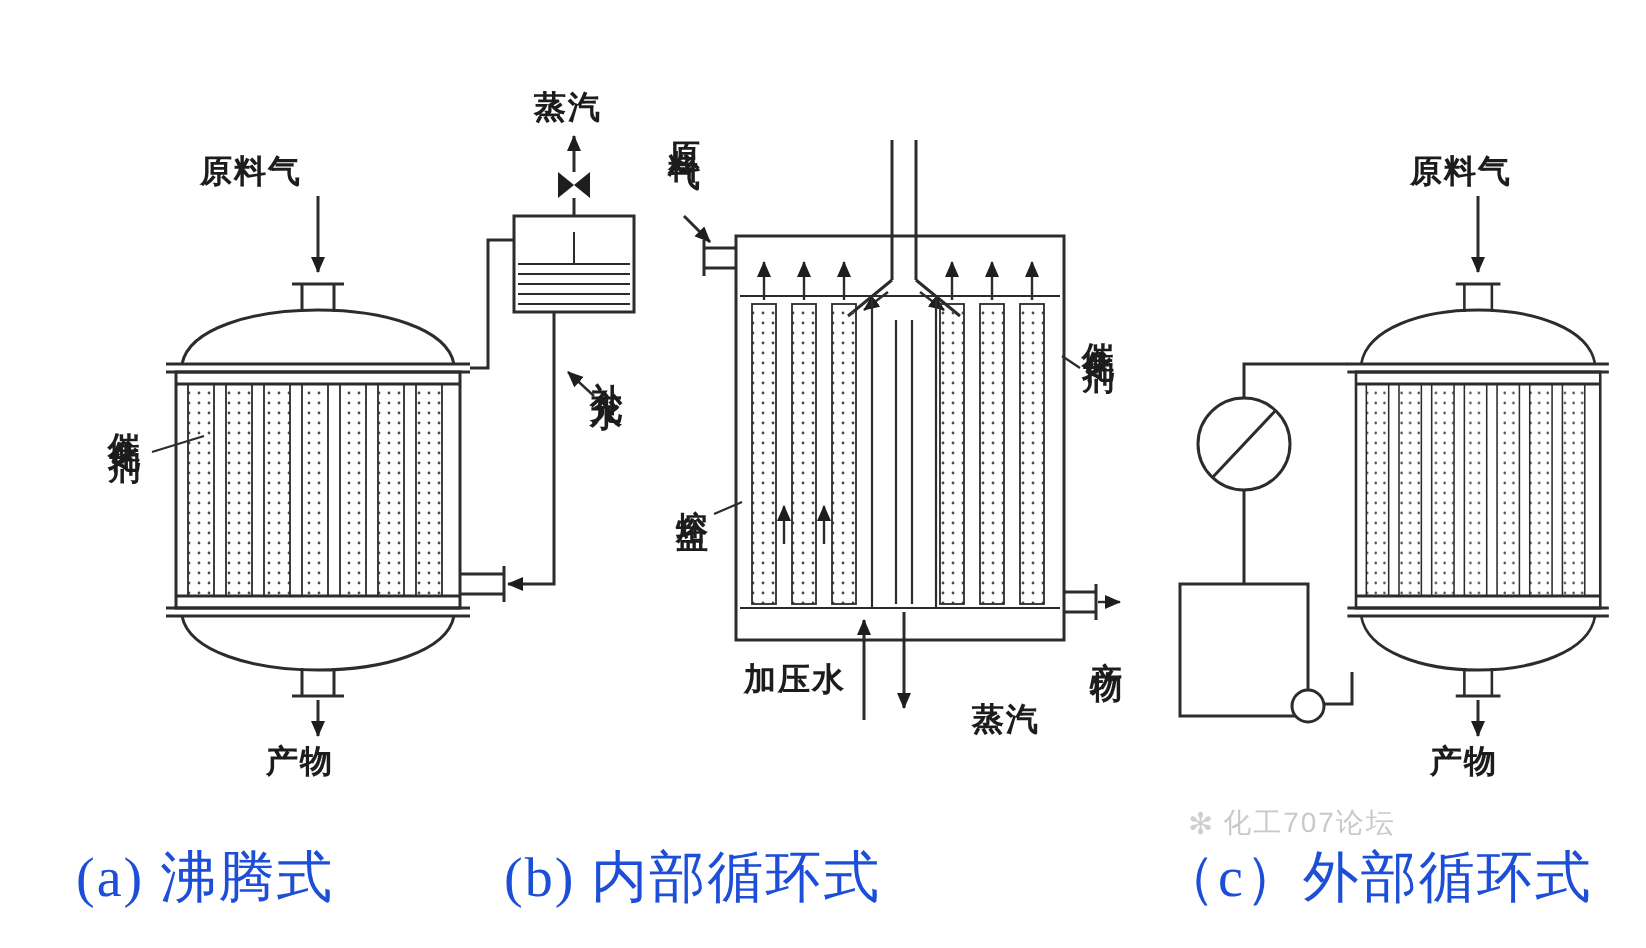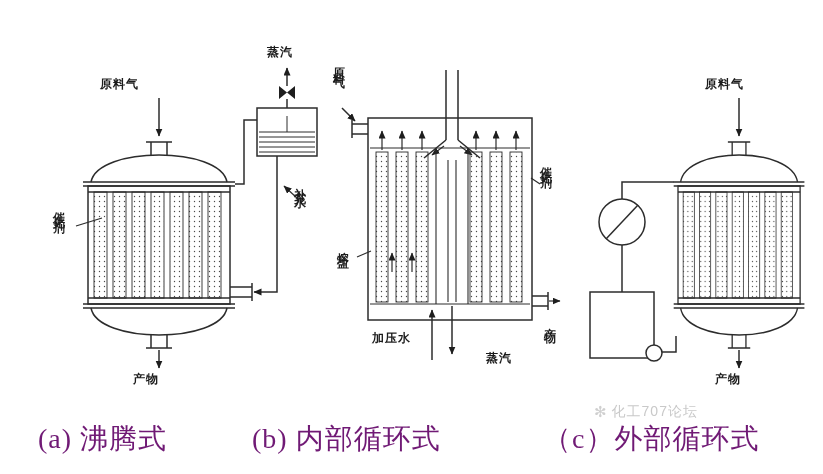--- a/index.html
+++ b/index.html
@@ -3,29 +3,29 @@
 <meta charset="utf-8">
 <style>
   *{box-sizing:border-box}
   html,body{margin:0;padding:0;background:#ffffff}
   .canvas{
     position:relative;width:823px;height:474px;background:#ffffff;
     font-family:"Liberation Sans",sans-serif;overflow:hidden;
   }
   .canvas svg{position:absolute;left:0;top:0}
   .lbl{
-    position:absolute;font-size:12px;font-weight:600;color:#1c1c1c;
+    position:absolute;font-size:16px;font-weight:600;color:#1c1c1c;
     letter-spacing:1px;white-space:nowrap;line-height:1.2;
   }
   .vlbl{
     writing-mode:vertical-rl;text-orientation:upright;letter-spacing:4px;
     line-height:1;
   }
   .caption{
-    position:absolute;top:420px;font-size:28px;color:#701a75;
+    position:absolute;top:420px;font-size:28px;color:#1d4ed8;
     font-family:"Liberation Serif",serif;white-space:nowrap;letter-spacing:1px;
   }
   .watermark{
     position:absolute;left:594px;top:403px;font-size:14px;color:#c9c9c9;
     display:flex;align-items:center;gap:4px;letter-spacing:1px;
   }
   .watermark .wicon{font-size:15px;color:#cfcfcf}
 </style>
 </head>
 <body>
@@ -167,21 +167,21 @@
   <div class="lbl" style="left:372px;top:331px">加压水</div>
   <div class="lbl" style="left:486px;top:351px">蒸汽</div>
   <div class="lbl vlbl" style="left:544px;top:318px">产物</div>
 
   <div class="lbl" style="left:705px;top:77px">原料气</div>
   <div class="lbl" style="left:715px;top:372px">产物</div>
 
   <div>
     <div class="caption" style="left:38px">(a) 沸腾式</div>
     <div class="caption" style="left:252px">(b) 内部循环式</div>
-    <div class="caption" style="left:543px">（c）外部循环式</div>
+    <div class="caption" style="left:580px">（c）外部循环式</div>
   </div>
 
   <div class="watermark">
     <span class="wicon">✻</span>
     <span>化工707论坛</span>
   </div>
 
 </div>
 
 </body></html>

